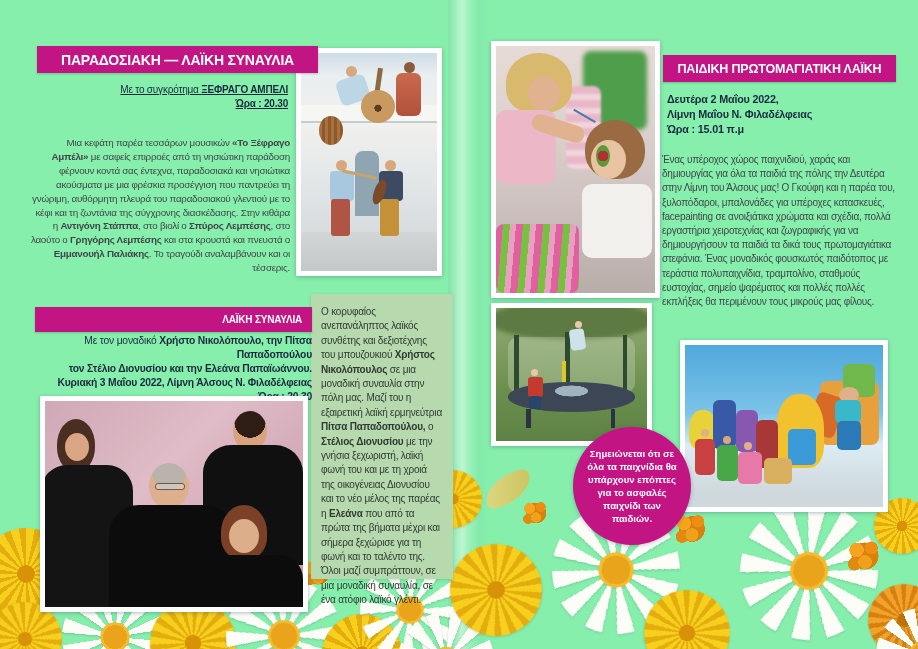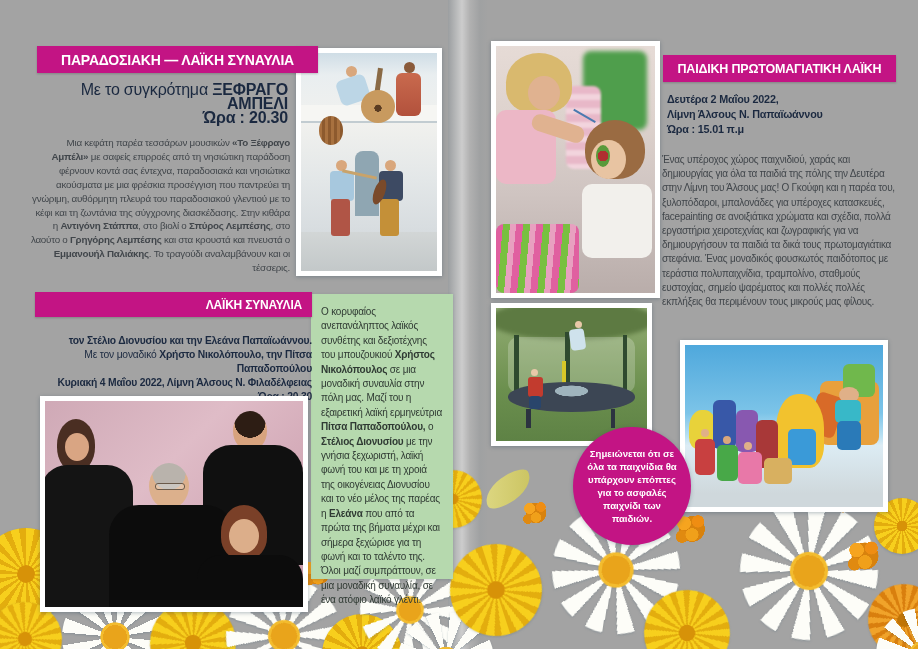--- a/index.html
+++ b/index.html
@@ -1,17 +1,17 @@
 <!DOCTYPE html>
 <html><head>
 <meta charset="utf-8">
 <style>
   html,body{margin:0;padding:0;}
   body{font-family:"Liberation Sans",sans-serif;}
-  .spread{position:relative;width:918px;height:649px;background:#a3a3a3;overflow:hidden;}
+  .spread{position:relative;width:918px;height:649px;background:#86efac;overflow:hidden;}
   .abs{position:absolute;}
   .spine{left:448px;top:0;width:40px;height:649px;
     background:linear-gradient(90deg,rgba(90,120,140,.10),rgba(255,255,255,.45) 35%,rgba(255,255,255,.15) 55%,rgba(90,120,140,.05) 80%,rgba(0,0,0,0));}
   .banner{background:#c31484;color:#fff;font-weight:bold;display:flex;align-items:center;z-index:6;letter-spacing:-.2px;box-shadow:0 1px 2px rgba(0,0,0,.2);}
   .b-center{justify-content:center;}
   .b-right{justify-content:flex-end;padding-right:10px;box-sizing:border-box;}
   .hdr{color:#1b2940;font-weight:bold;z-index:4;}
   .txt{color:#41464b;z-index:4;}
   .right-al{text-align:right;}
   .photo{background:#fff;border:5px solid #fff;box-shadow:0 1px 4px rgba(40,70,90,.35);z-index:5;}
@@ -39,21 +39,21 @@
 </head>
 <body>
 
 <div class="spread">
   <div class="abs spine"></div>
 
   <div class="abs banner b-center" style="left:37px;top:46px;width:281px;height:27px;font-size:14px;">
     <span>ΠΑΡΑΔΟΣΙΑΚΗ — ΛΑΪΚΗ ΣΥΝΑΥΛΙΑ</span>
   </div>
 
-  <div class="abs hdr right-al" style="left:30px;top:83px;width:258px;font-size:16px;line-height:13.8px;letter-spacing:-.2px;">
+  <div class="abs hdr right-al" style="left:30px;top:83px;width:258px;font-size:10px;line-height:13.8px;letter-spacing:-.2px;text-decoration:underline;">
     <div><span style="font-weight:normal;">Με το συγκρότημα </span><span>ΞΕΦΡΑΓΟ ΑΜΠΕΛΙ</span></div>
     <div>Ώρα : 20.30</div>
   </div>
 
   <div class="abs txt right-al" style="left:28px;top:136px;width:262px;font-size:9.8px;line-height:13.9px;letter-spacing:-.25px;">
     <span>Μια κεφάτη παρέα τεσσάρων μουσικών </span><b>«Το Ξέφραγο Αμπέλι»</b><span> με σαφείς επιρροές από τη νησιώτικη παράδοση φέρνουν κοντά σας έντεχνα, παραδοσιακά και νησιώτικα ακούσματα με μια φρέσκια προσέγγιση που παντρεύει τη γνώριμη, αυθόρμητη πλευρά του παραδοσιακού γλεντιού με το κέφι και τη ζωντάνια της σύγχρονης διασκέδασης. Στην κιθάρα η </span><b>Αντιγόνη Στάππα</b><span>, στο βιολί ο </span><b>Σπύρος Λεμπέσης</b><span>, στο λαούτο ο </span><b>Γρηγόρης Λεμπέσης</b><span> και στα κρουστά και πνευστά ο </span><b>Εμμανουήλ Παλιάκης</b><span>. Το τραγούδι αναλαμβάνουν και οι τέσσερις.</span>
   </div>
 
   <div class="abs photo" style="left:296px;top:48px;width:136px;height:218px;">
     <div class="ph" style="background:linear-gradient(180deg,#cfdde6 0%,#e9eef0 10%,#f1f1ee 32%,#e3e7e8 58%,#d8dde0 80%,#ccd2d5 100%);">
@@ -71,28 +71,28 @@
       <div class="abs" style="left:21%;top:54%;width:18%;height:14%;background:#a7c8de;border-radius:4px;"></div>
       <div class="abs" style="left:22%;top:67%;width:14%;height:17%;background:#b05546;border-radius:3px;"></div>
       <div class="abs" style="left:62%;top:49%;width:11px;height:11px;border-radius:50%;background:#d9a77c;"></div>
       <div class="abs" style="left:57%;top:54%;width:18%;height:14%;background:#3d4a63;border-radius:4px;"></div>
       <div class="abs" style="left:58%;top:67%;width:14%;height:17%;background:#c49038;border-radius:3px;"></div>
       <div class="abs" style="left:54%;top:58%;width:8%;height:12%;background:#7a4a2a;border-radius:50%;transform:rotate(20deg);"></div>
       <div class="abs" style="left:30%;top:55%;width:26%;height:3px;background:#c9a36a;transform:rotate(12deg);"></div>
     </div>
   </div>
 
-  <div class="abs banner b-right" style="left:35px;top:292px;width:277px;height:25px;font-size:12px;">
+  <div class="abs banner b-right" style="left:35px;top:307px;width:277px;height:25px;font-size:10px;">
     <span>ΛΑΪΚΗ ΣΥΝΑΥΛΙΑ</span>
   </div>
 
   <div class="abs hdr right-al" style="left:30px;top:334px;width:282px;font-size:10.3px;line-height:14px;letter-spacing:-.2px;">
+    <div><span style="font-weight:normal;">Με τον μοναδικό </span><span>Χρήστο Νικολόπουλο, την Πίτσα Παπαδοπούλου</span></div>
     <div>τον Στέλιο Διονυσίου και την Ελεάνα Παπαϊωάννου.</div>
-    <div><span style="font-weight:normal;">Με τον μοναδικό </span><span>Χρήστο Νικολόπουλο, την Πίτσα Παπαδοπούλου</span></div>
-    <div>Κυριακή 4 Μαΐου 2022, Λίμνη Άλσους Ν. Φιλαδέλφειας</div>
+    <div>Κυριακή 3 Μαΐου 2022, Λίμνη Άλσους Ν. Φιλαδέλφειας</div>
     <div>Ώρα : 20.30</div>
   </div>
 
   <div class="abs photo" style="left:40px;top:396px;width:258px;height:206px;">
     <div class="ph" style="background:linear-gradient(135deg,#cfa9b6,#dfbcc7 40%,#d2a8b6 72%,#c699a8);">
       <div class="abs" style="left:12px;top:18px;width:38px;height:52px;background:#4a2e22;border-radius:50% 50% 45% 45%;"></div>
       <div class="abs" style="left:20px;top:32px;width:24px;height:28px;background:#d9a583;border-radius:50%;"></div>
       <div class="abs" style="left:-4px;top:64px;width:92px;height:142px;background:#141414;border-radius:26px 26px 0 0;"></div>
       <div class="abs" style="left:188px;top:10px;width:34px;height:40px;background:radial-gradient(circle at 50% 28%,#2d1d14 0 46%,#d8a37e 47%);border-radius:50%;"></div>
       <div class="abs" style="left:158px;top:44px;width:100px;height:120px;background:#101010;border-radius:28px 28px 0 0;"></div>
@@ -125,21 +125,21 @@
       <div class="abs" style="left:0;top:72%;width:52%;height:28%;background:repeating-linear-gradient(95deg,#e060a0 0 7px,#78c040 7px 14px,#e8a0c0 14px 20px);border-radius:8px;"></div>
     </div>
   </div>
 
   <div class="abs banner b-center" style="left:663px;top:55px;width:233px;height:27px;font-size:12.5px;">
     <span>ΠΑΙΔΙΚΗ ΠΡΩΤΟΜΑΓΙΑΤΙΚΗ ΛΑΪΚΗ</span>
   </div>
 
   <div class="abs hdr" style="left:667px;top:92px;width:222px;font-size:10.8px;line-height:15px;letter-spacing:-.2px;">
     <div>Δευτέρα 2 Μαΐου 2022,</div>
-    <div>Λίμνη Άλσους Ν. Παπαϊωάννου</div>
+    <div>Λίμνη Μαΐου Ν. Φιλαδέλφειας</div>
     <div>Ώρα : 15.01 π.μ</div>
   </div>
 
   <div class="abs txt" style="left:662px;top:153px;width:234px;font-size:10px;line-height:14.2px;letter-spacing:-.25px;">Ένας υπέροχος χώρος παιχνιδιού, χαράς και δημιουργίας για όλα τα παιδιά της πόλης την Δευτέρα στην Λίμνη του Άλσους μας! Ο Γκούφη και η παρέα του, ξυλοπόδαροι, μπαλονάδες για υπέροχες κατασκευές, facepainting σε ανοιξιάτικα χρώματα και σχέδια, πολλά εργαστήρια χειροτεχνίας και ζωγραφικής για να δημιουργήσουν τα παιδιά τα δικά τους πρωτομαγιάτικα στεφάνια. Ένας μοναδικός φουσκωτός παιδότοπος με τεράστια πολυπαιχνίδια, τραμπολίνο, σταθμούς ευστοχίας, σημείο ψαρέματος και πολλές πολλές εκπλήξεις θα περιμένουν τους μικρούς μας φίλους.</div>
 
   <div class="abs photo" style="left:491px;top:303px;width:151px;height:133px;">
     <div class="ph" style="background:linear-gradient(180deg,#93ad75 0%,#7d9c5e 35%,#6b8f4e 62%,#5e8245 100%);">
       <div class="abs" style="left:-5%;top:-6%;width:110%;height:30%;background:#5d7a42;border-radius:50%;filter:blur(2px);"></div>
       <div class="abs" style="left:8%;top:22%;width:84%;height:42%;background:rgba(255,255,255,.22);border-radius:10px;"></div>
       <div class="abs" style="left:12%;top:20%;width:3%;height:48%;background:#2f4a2f;"></div>

